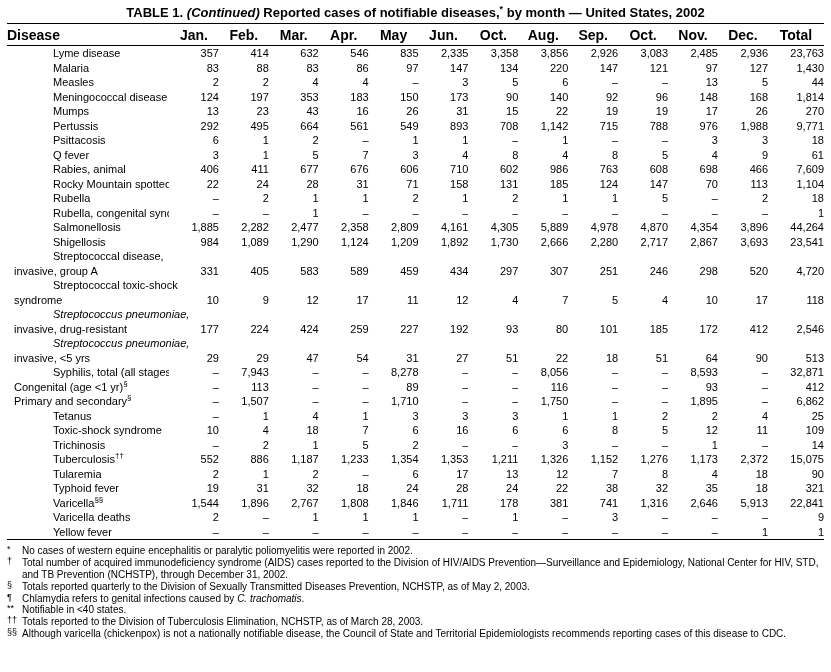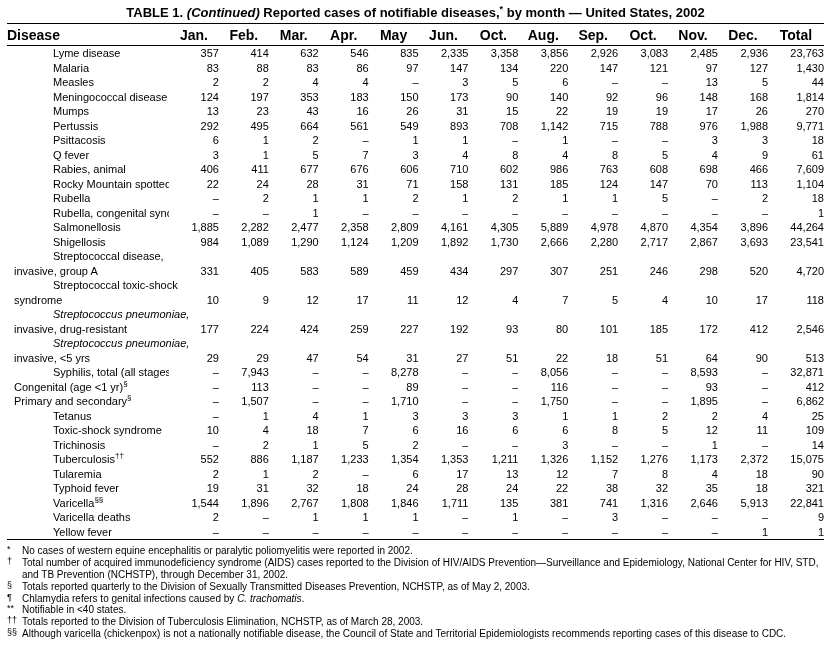--- a/index.html
+++ b/index.html
@@ -550,21 +550,21 @@
           <td class="num">321</td>
         </tr>
         <tr>
           <td class="label">Varicella<sup>§§</sup></td>
           <td class="num">1,544</td>
           <td class="num">1,896</td>
           <td class="num">2,767</td>
           <td class="num">1,808</td>
           <td class="num">1,846</td>
           <td class="num">1,711</td>
-          <td class="num">135</td>
+          <td class="num">178</td>
           <td class="num">381</td>
           <td class="num">741</td>
           <td class="num">1,316</td>
           <td class="num">2,646</td>
           <td class="num">5,913</td>
           <td class="num">22,841</td>
         </tr>
         <tr>
           <td class="label">Varicella deaths</td>
           <td class="num">2</td>

